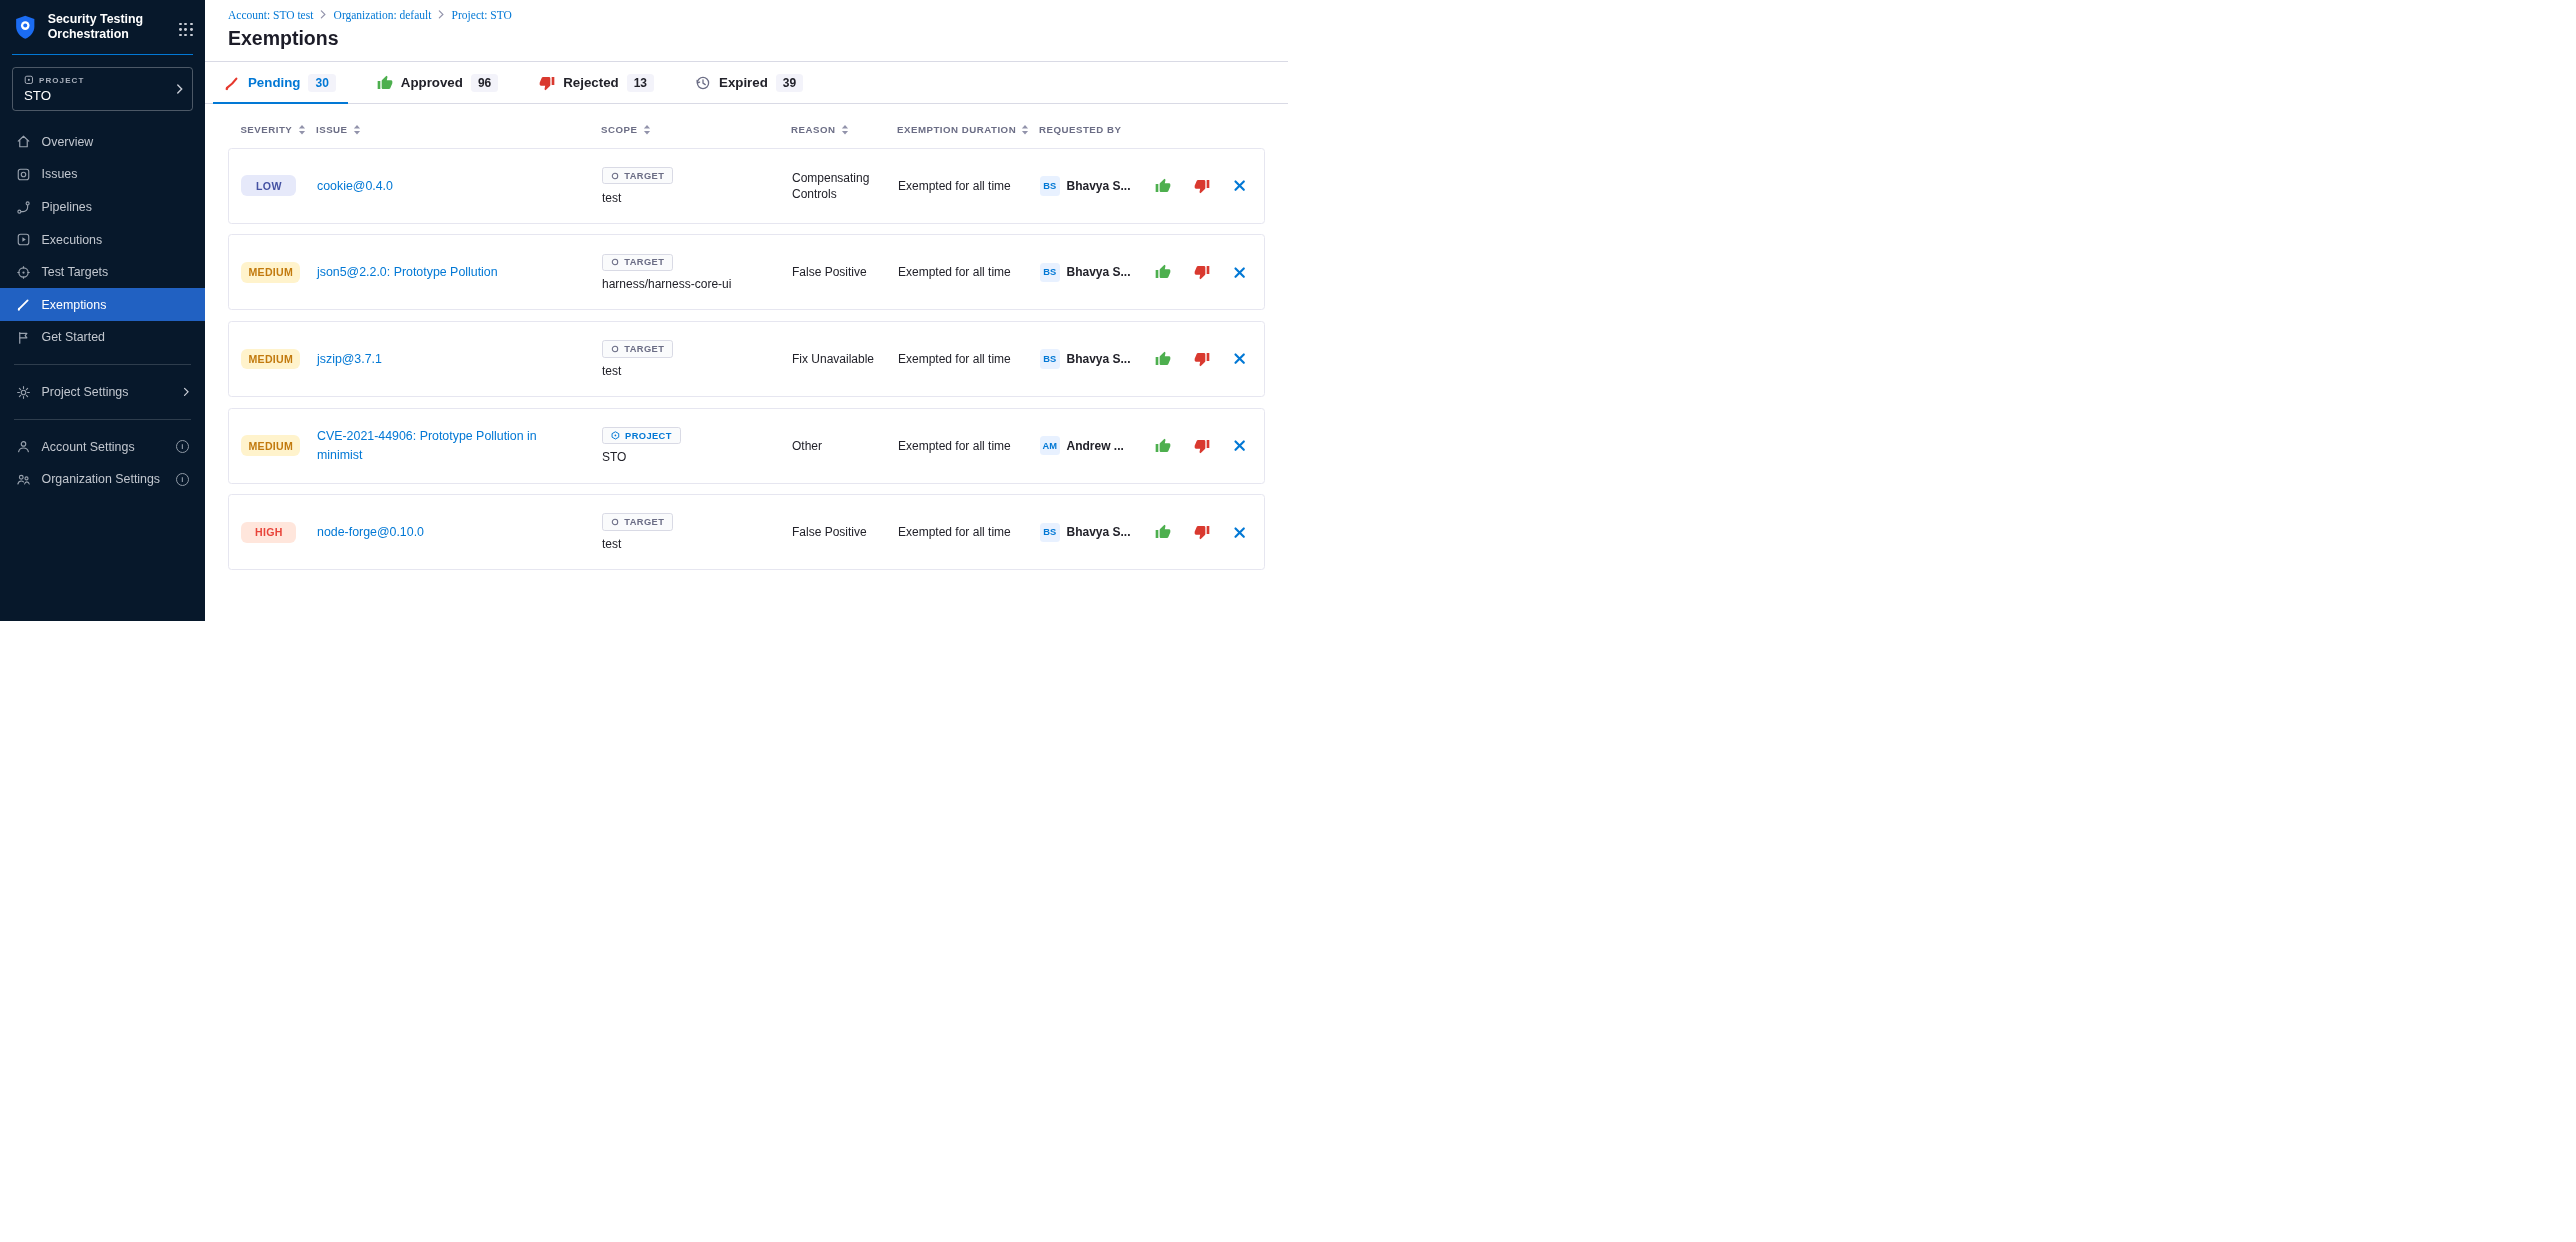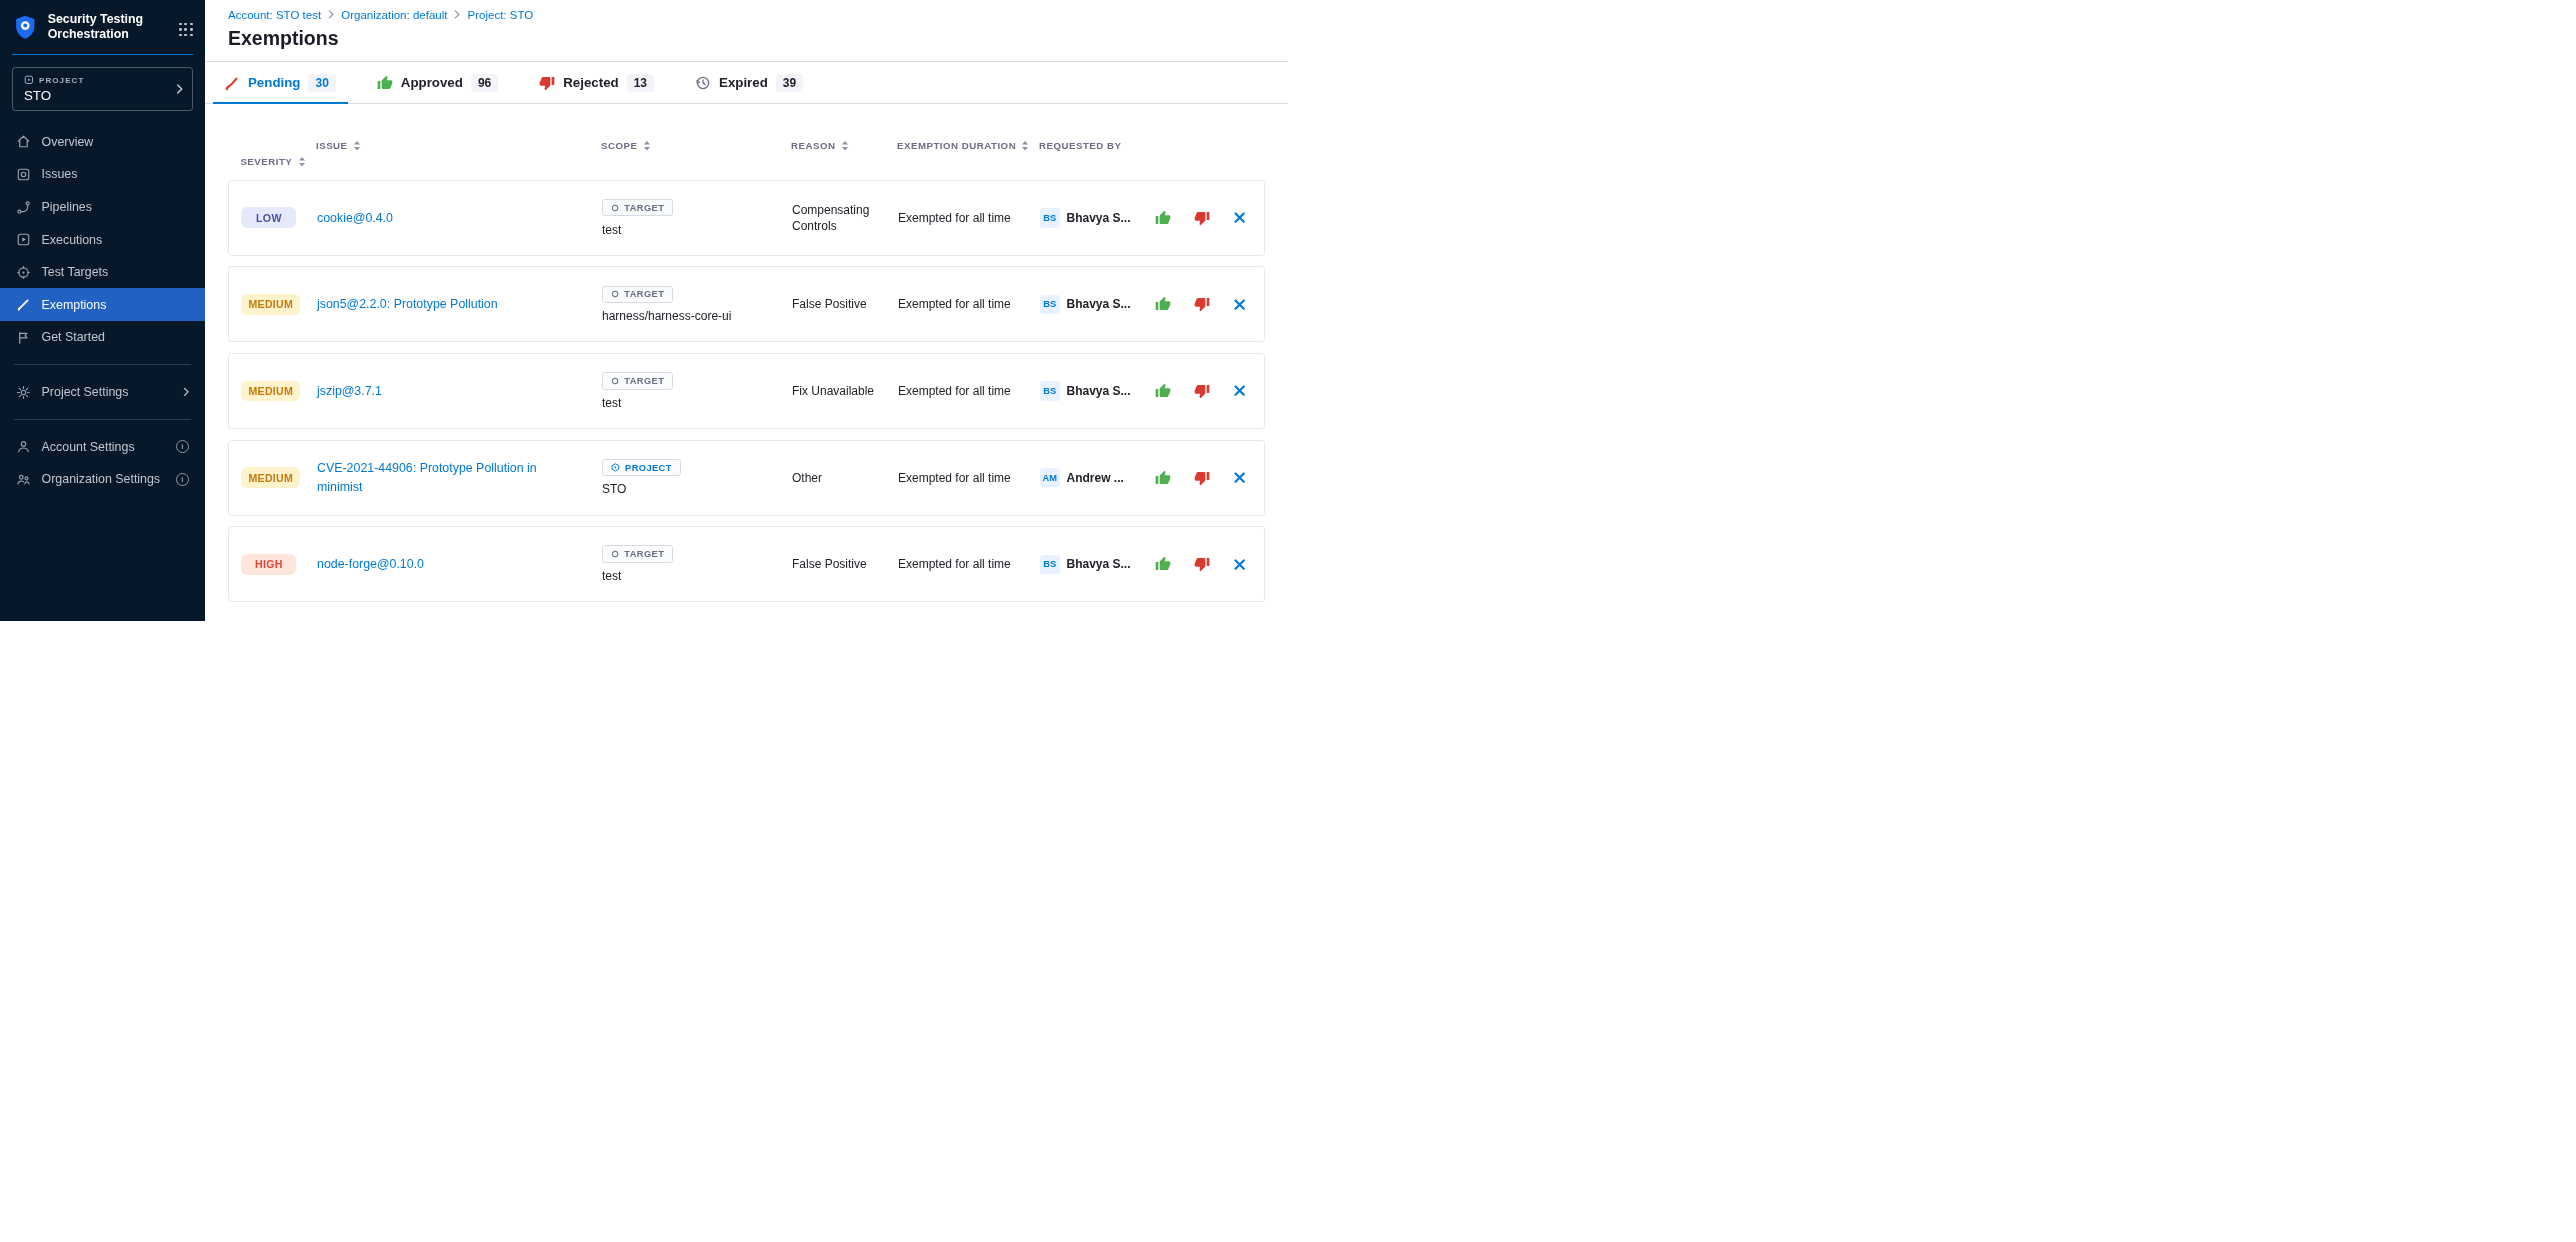--- a/index.html
+++ b/index.html
@@ -31,21 +31,21 @@
   .sb-divider { height:0.9px; background:rgba(255,255,255,.16); margin:10.6px 14px; }
   .ml-auto { margin-left:auto; }
   .info-icon { margin-left:auto; width:13.3px; height:13.3px; border:1.2px solid #8F98A5; border-radius:50%; color:#8F98A5;
     font-size:8px; font-weight:700; font-style:normal; display:flex; align-items:center; justify-content:center; cursor:pointer; }
   .info-icon::before { content:"i"; }
 
   
   main { flex:1; display:flex; flex-direction:column; min-width:0; }
   .page-header { padding:8.8px 23px 0; border-bottom:0.9px solid #D9DAE5; }
   .breadcrumb { display:flex; align-items:center; gap:7px; font-size:11.5px; }
-  .breadcrumb a { color:#0278D5; text-decoration:none; cursor:pointer; }
+  .breadcrumb a { color:#0278D5; text-decoration:none; cursor:pointer;font-family:Liberation Serif, serif; }
   .bc-chev { display:flex; }
   .page-title { font-size:19.5px; font-weight:700; color:#1C1C28; margin:6.2px 0 11.5px; }
 
   .toolbar { height:55px; min-height:55px; border-bottom:0.9px solid #D9DAE5; display:flex; align-items:center; justify-content:flex-end; padding:0 21px; }
   .search-box { width:265px; height:32px; border:0.9px solid #D9DAE5; border-radius:5.3px; background:#fff; display:flex; align-items:center; gap:8px; padding:0 10.6px; }
   .search-box input { border:0; outline:0; flex:1; font-size:12.4px; font-family:inherit; color:#22222A; background:transparent; }
   .search-box input::placeholder { color:#9293AB; }
 
   .tabs { height:42px; min-height:42px; display:flex; align-items:stretch; gap:41px; padding:0 19px; border-bottom:0.9px solid #D9DAE5; }
   .tab { display:flex; align-items:center; gap:8px; font-size:13.3px; font-weight:600; color:#22222A; position:relative; cursor:pointer; }
@@ -56,21 +56,21 @@
   .ticon.expired { color:#6B6D85; }
   .tcount { background:#F3F3FA; border-radius:3.5px; padding:1.8px 7px; font-size:12px; font-weight:700; }
   .tab.active { color:#0278D5; }
   .tab.active::after { content:""; position:absolute; left:-10.6px; right:-12.4px; bottom:-0.9px; height:2.7px; background:#0278D5; }
   .tab.active .tcount { color:#0278D5; }
 
   .table-wrap { flex:1; overflow:hidden; padding-top:19.5px; }
   .grid { display:grid; grid-template-columns:88px 285px 190px 106px 142px 115px 1fr; align-items:center; }
   .thead { margin:0 23px 12.4px; }
   .th { display:flex; align-items:center; gap:5.3px; font-size:9.7px; font-weight:700; letter-spacing:0.5px; color:#6B6D85; cursor:pointer; }
-  .th:first-child { padding-left:12.4px;margin-top:32px; }
+  .th:first-child { padding-left:12.4px; }
 
   .row { margin:0 23px 10.6px; border:0.9px solid #E6E6F0; border-radius:3.5px; min-height:76px; background:#fff; }
   .sev-badge { display:inline-block; min-width:55px; text-align:center; padding:4.4px 7px; border-radius:6px;
     font-size:10.6px; font-weight:700; letter-spacing:0.3px; margin-left:12.4px; }
   .issue-link { color:#0278D5; font-size:12.4px; line-height:1.5; padding-right:25px; display:block; text-decoration:none; cursor:pointer; }
   .scope-cell { display:flex; flex-direction:column; align-items:flex-start; gap:6.2px; }
   .scope-badge { display:inline-flex; align-items:center; gap:5.3px; border:0.9px solid #D9DAE5; border-radius:2.7px; background:#FAFBFC;
     padding:2.7px 8px; font-size:9.3px; font-weight:700; letter-spacing:0.4px; color:#6B6D85; }
   .scope-badge .icon-project { display:none; }
   .scope-badge.scope-project { color:#0278D5; }

